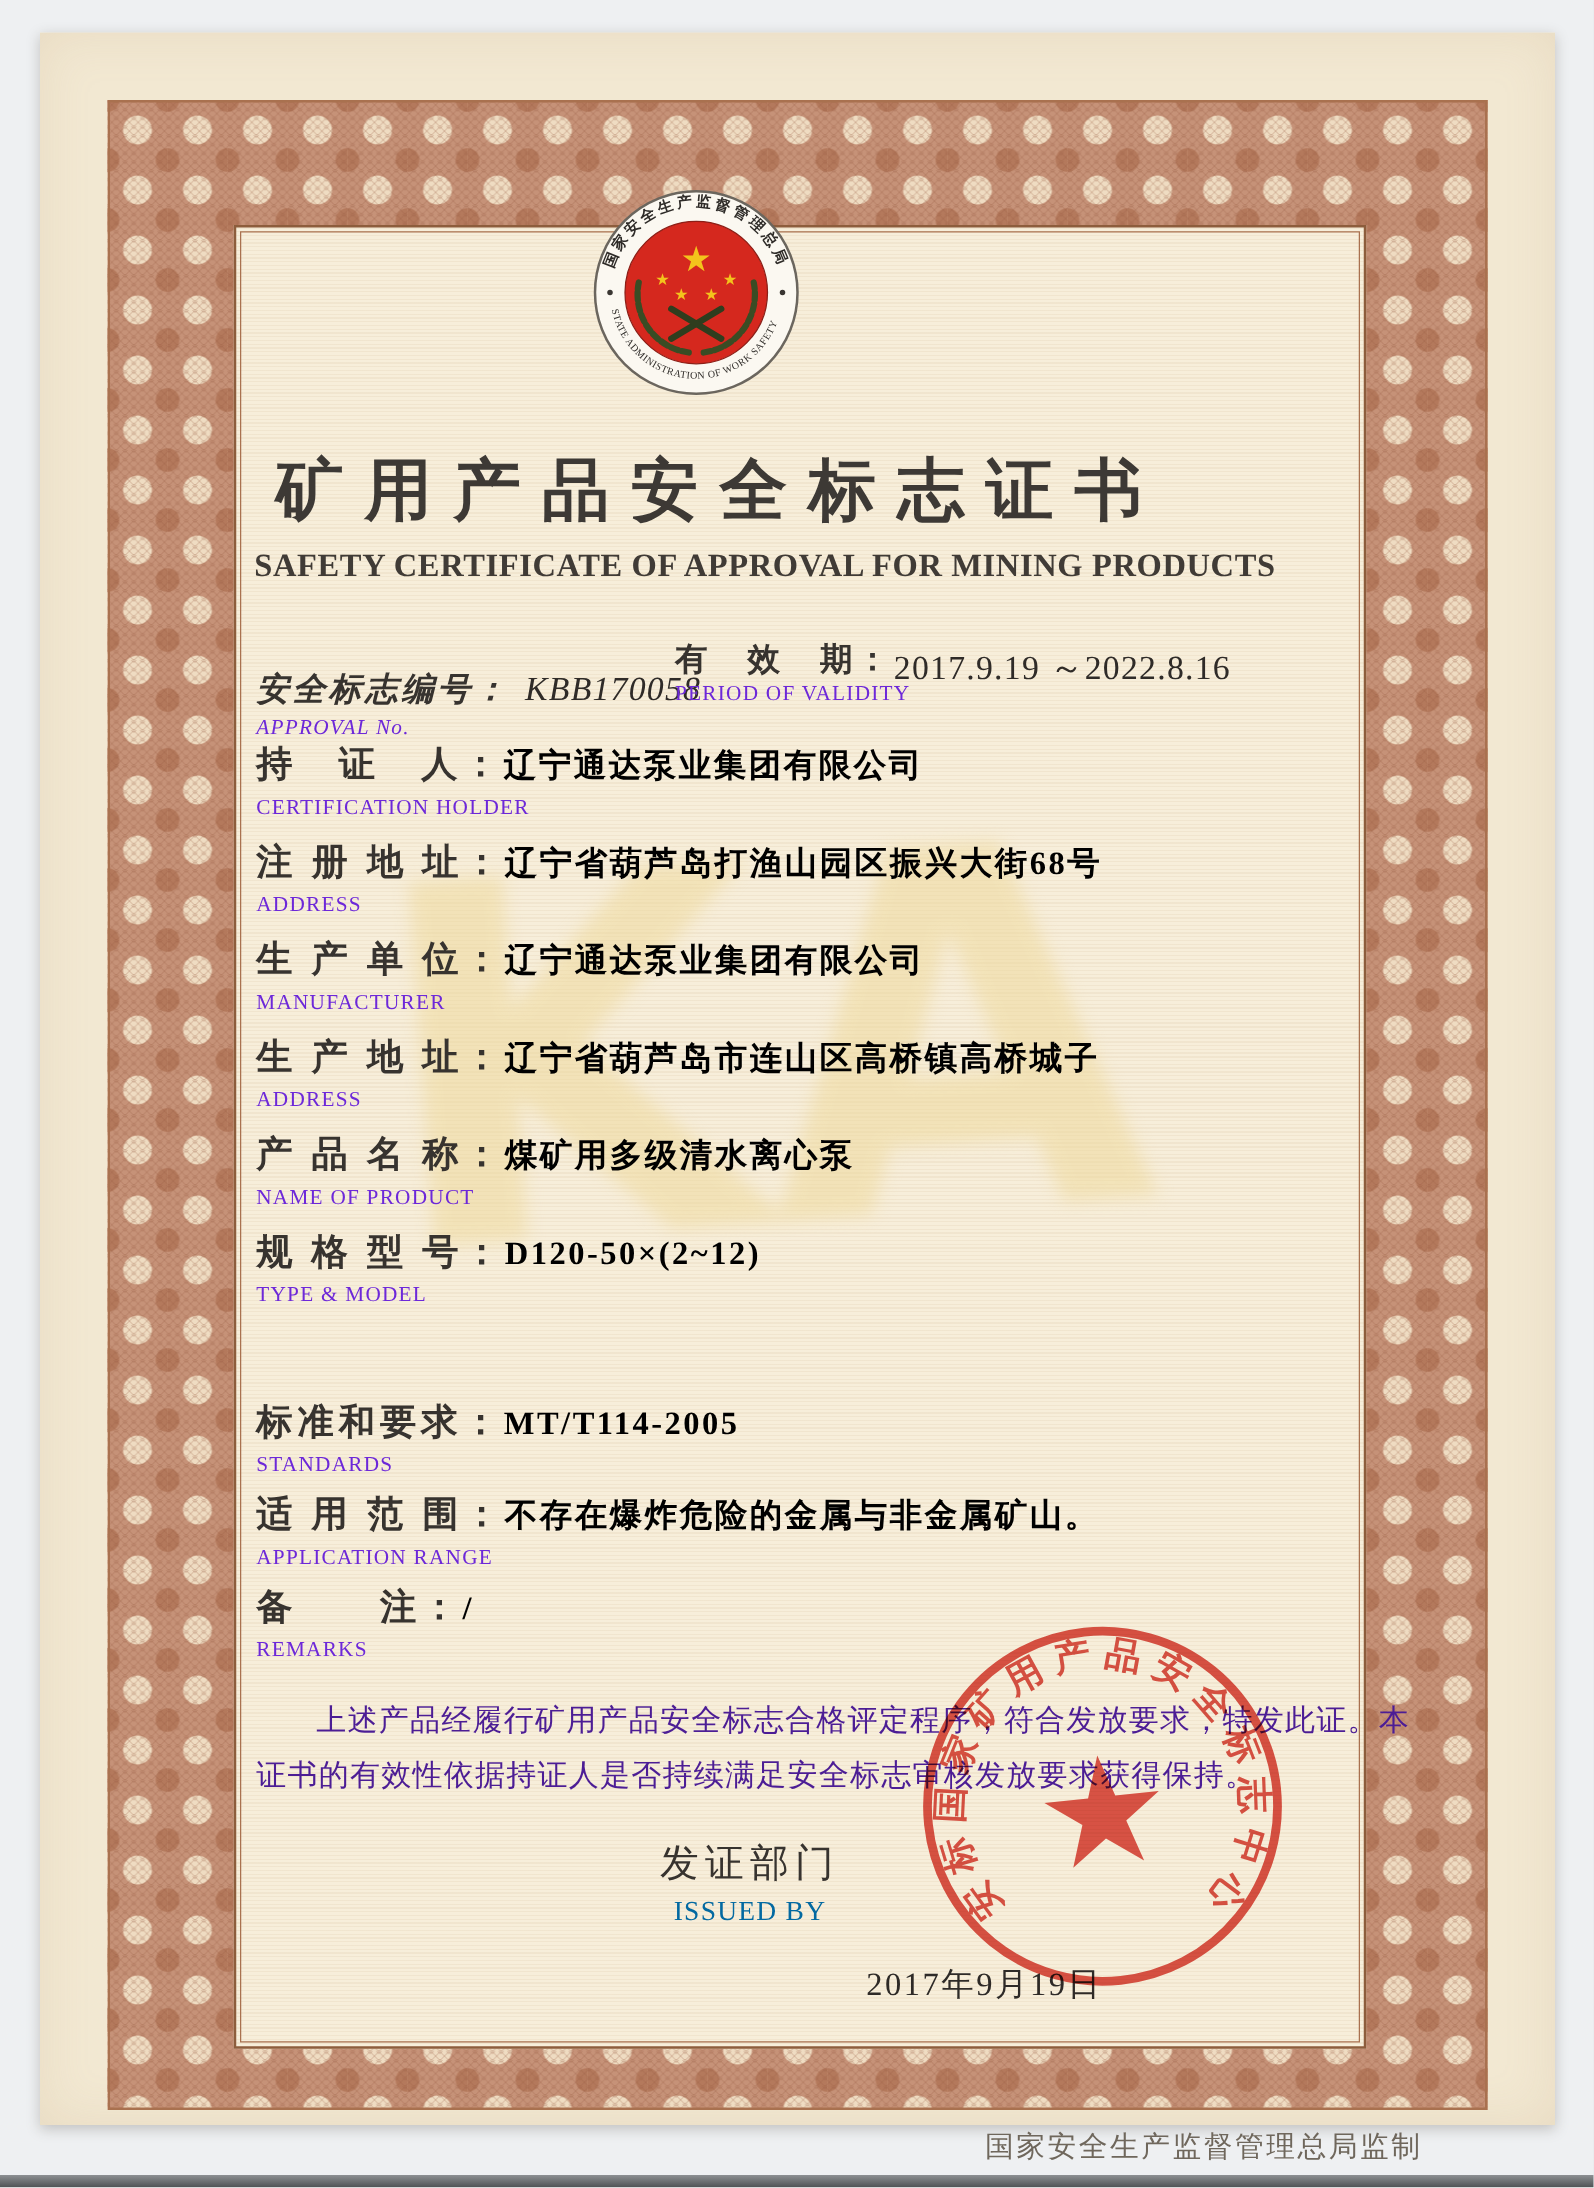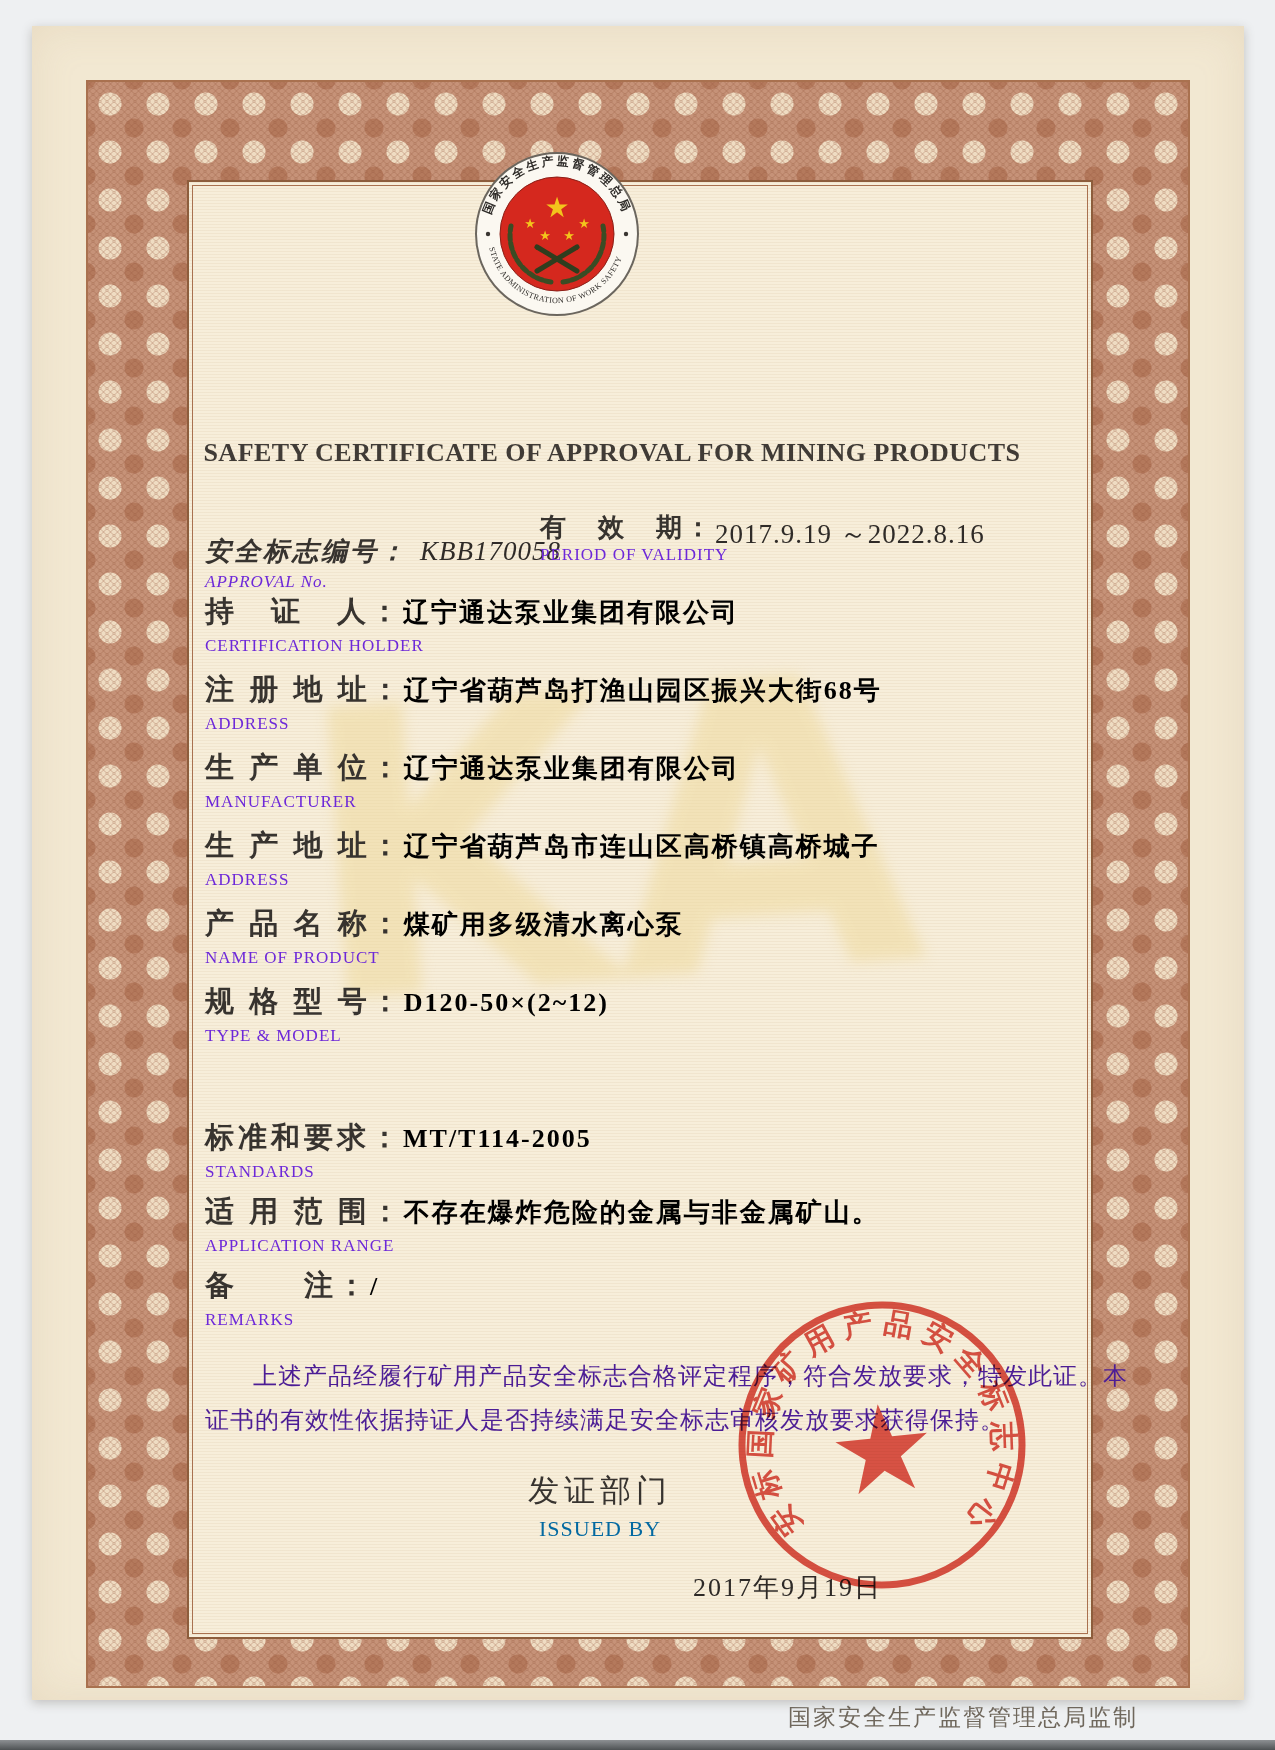--- a/index.html
+++ b/index.html
@@ -122,20 +122,21 @@
       <path id="arcBottom" d="M 15 84 A 69 69 0 0 0 153 84" fill="none"></path>
     </defs>
     <text font-size="12" font-weight="bold" fill="#2e2b28" letter-spacing="2.8">
       <textPath href="#arcTop" startOffset="19">国家安全生产监督管理总局</textPath>
     </text>
     <text font-size="8" fill="#2e2b28" letter-spacing=".4">
       <textPath href="#arcBottom" startOffset="14">STATE ADMINISTRATION OF WORK SAFETY</textPath>
     </text>
   </svg>
 
+  <div class="title">矿用产品安全标志证书</div>
   <div class="subtitle">SAFETY CERTIFICATE OF APPROVAL FOR MINING PRODUCTS</div>
 
   <div class="approval">
     <span class="label-cn">安全标志编号：</span><span class="approval-value">KBB170058</span>
     <div class="caption">APPROVAL No.</div>
   </div>
 
   <div class="validity">
     <span class="label-cn">有　效　期：</span>
     <div class="caption">PERIOD OF VALIDITY</div>

